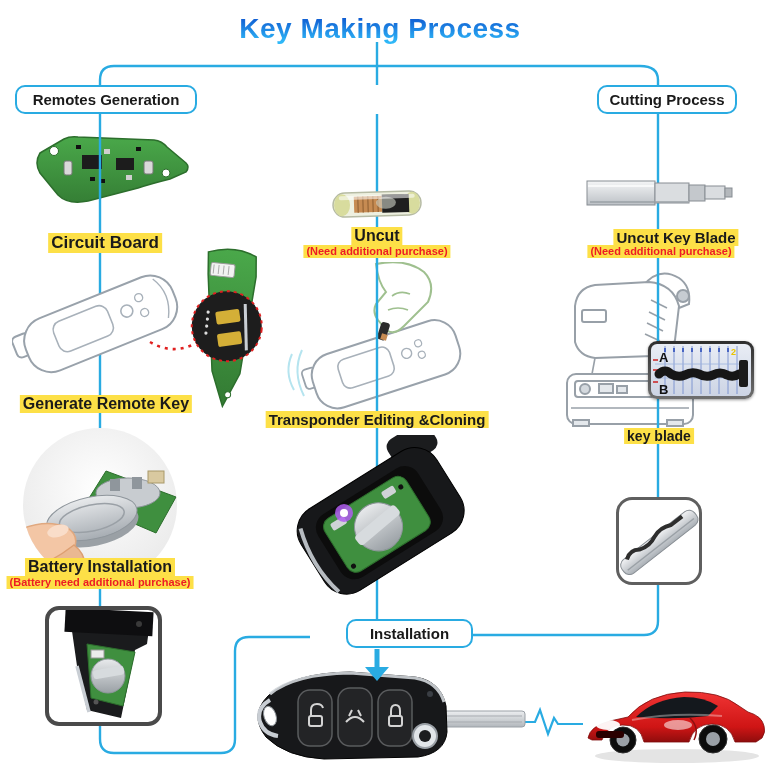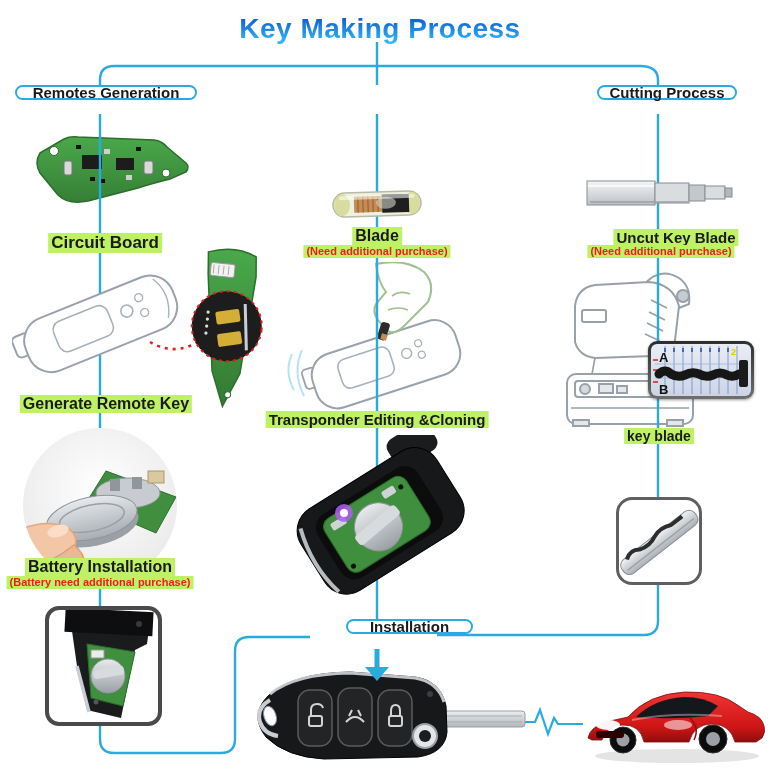--- a/index.html
+++ b/index.html
@@ -4,25 +4,25 @@
 <style>
   html,body{margin:0;padding:0;background:#fff;}
   .stage{position:relative;width:768px;height:768px;background:#fff;overflow:hidden;
          font-family:"Liberation Sans",sans-serif;}
   .abs{position:absolute;}
   .title{position:absolute;left:380px;top:5px;transform:translateX(-50%);
          font-size:28px;font-weight:bold;letter-spacing:.5px;white-space:nowrap;
          background:linear-gradient(180deg,#0d55cf 10%,#2fb8f8 90%);
          -webkit-background-clip:text;background-clip:text;color:#1a8ae6;margin-top:8px;
          -webkit-text-fill-color:transparent;}
-  .flowbox{position:absolute;height:15px;border:2px solid #29ABE2;border-radius:10px;
+  .flowbox{position:absolute;height:29px;border:2px solid #29ABE2;border-radius:10px;
            background:#fff;display:flex;align-items:center;justify-content:center;
            font-size:15px;font-weight:bold;color:#1a1a1a;z-index:3;box-sizing:border-box;}
   .caption{position:absolute;transform:translateX(-50%);white-space:nowrap;color:#1a1a1a;
-           background:#bef264;padding:0 3px;line-height:1.15;z-index:4;text-align:right;}
+           background:#fde047;padding:0 3px;line-height:1.15;z-index:4;text-align:right;}
   .note{color:#ED1C24;font-weight:bold;}
   .z1{z-index:1}.z2{z-index:2}.z3{z-index:3}.z5{z-index:5}
   .frame{position:absolute;background:#fff;box-sizing:border-box;overflow:hidden;z-index:3;}
   .gauge{position:absolute;left:648px;top:341px;width:106px;height:58px;border-radius:9px;
          background:linear-gradient(180deg,#2e2e2e,#6f6f6f);padding:3px;box-sizing:border-box;
          z-index:3;box-shadow:0 1px 3px rgba(0,0,0,.4);}
   .gauge-inner{position:relative;width:100%;height:100%;border-radius:6px;overflow:hidden;
          background:linear-gradient(180deg,#e9edf5,#ccd4e4);}
 </style>
 </head>
@@ -176,21 +176,21 @@
       <ellipse cx="12" cy="18" rx="8" ry="11" fill="#d8dc9e"></ellipse>
       <ellipse cx="82" cy="18" rx="8" ry="11" fill="#d8dc9e"></ellipse>
       <rect x="24" y="10" width="28" height="16" fill="#c68b52"></rect>
       <path d="M28,10 V26 M33,10 V26 M38,10 V26 M43,10 V26 M48,10 V26" stroke="#9c6a3a" stroke-width="1.4"></path>
       <rect x="52" y="9" width="27" height="18" fill="#1f1f1f"></rect>
       <ellipse cx="56" cy="17" rx="10" ry="6" fill="#cfd2c6" opacity="0.6"></ellipse>
       <rect x="9" y="9" width="76" height="4" rx="2" fill="#fff" opacity="0.55"></rect>
     </g>
   </svg>
 
-  <div class="caption" style="left:377px;top:227px;font-size:16px;font-weight:600;">Blade</div>
+  <div class="caption" style="left:377px;top:227px;font-size:16px;font-weight:600;">Uncut</div>
   <div class="caption note" style="left:377px;top:245px;font-size:11px;">(Need additional purchase)</div>
 
   <svg class="abs z1" style="left:280px;top:262px;" width="200" height="148" viewBox="0 0 200 148">
     <path d="M12,92 Q4,110 14,128" fill="none" stroke="#b5e4ef" stroke-width="2"></path>
     <path d="M22,88 Q12,110 24,134" fill="none" stroke="#b5e4ef" stroke-width="2"></path>
     <g transform="rotate(-18 100 100)">
       <rect x="22" y="84" width="14" height="20" rx="4" fill="#fff" stroke="#99a2ab" stroke-width="1.8"></rect>
       <rect x="30" y="76" width="150" height="56" rx="22" fill="#fff" stroke="#99a2ab" stroke-width="2"></rect>
       <rect x="58" y="86" width="54" height="30" rx="8" fill="#fff" stroke="#a8b1ba" stroke-width="1.6"></rect>
       <circle cx="128" cy="100" r="5" fill="none" stroke="#a8b1ba" stroke-width="1.4"></circle>

